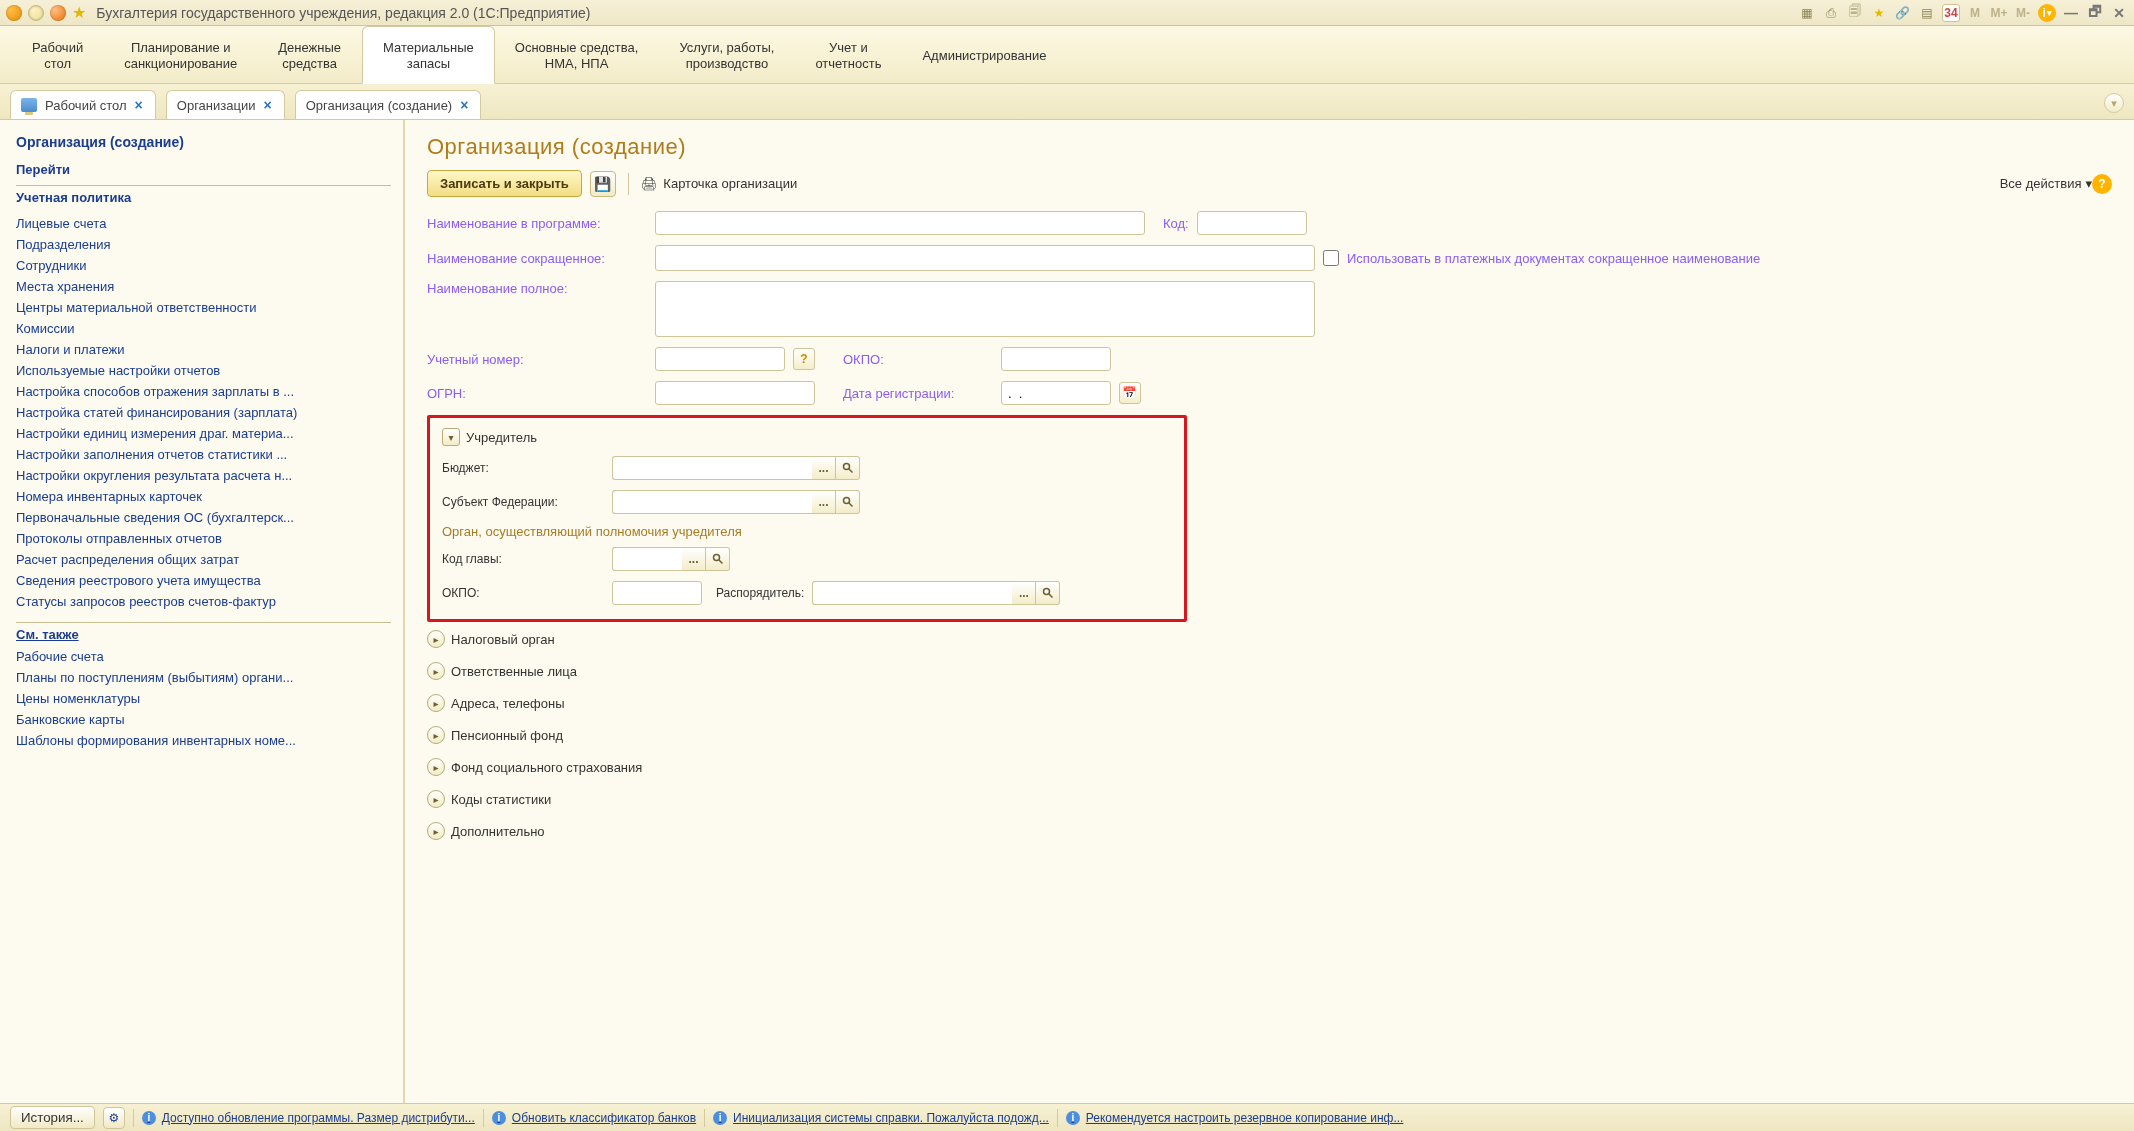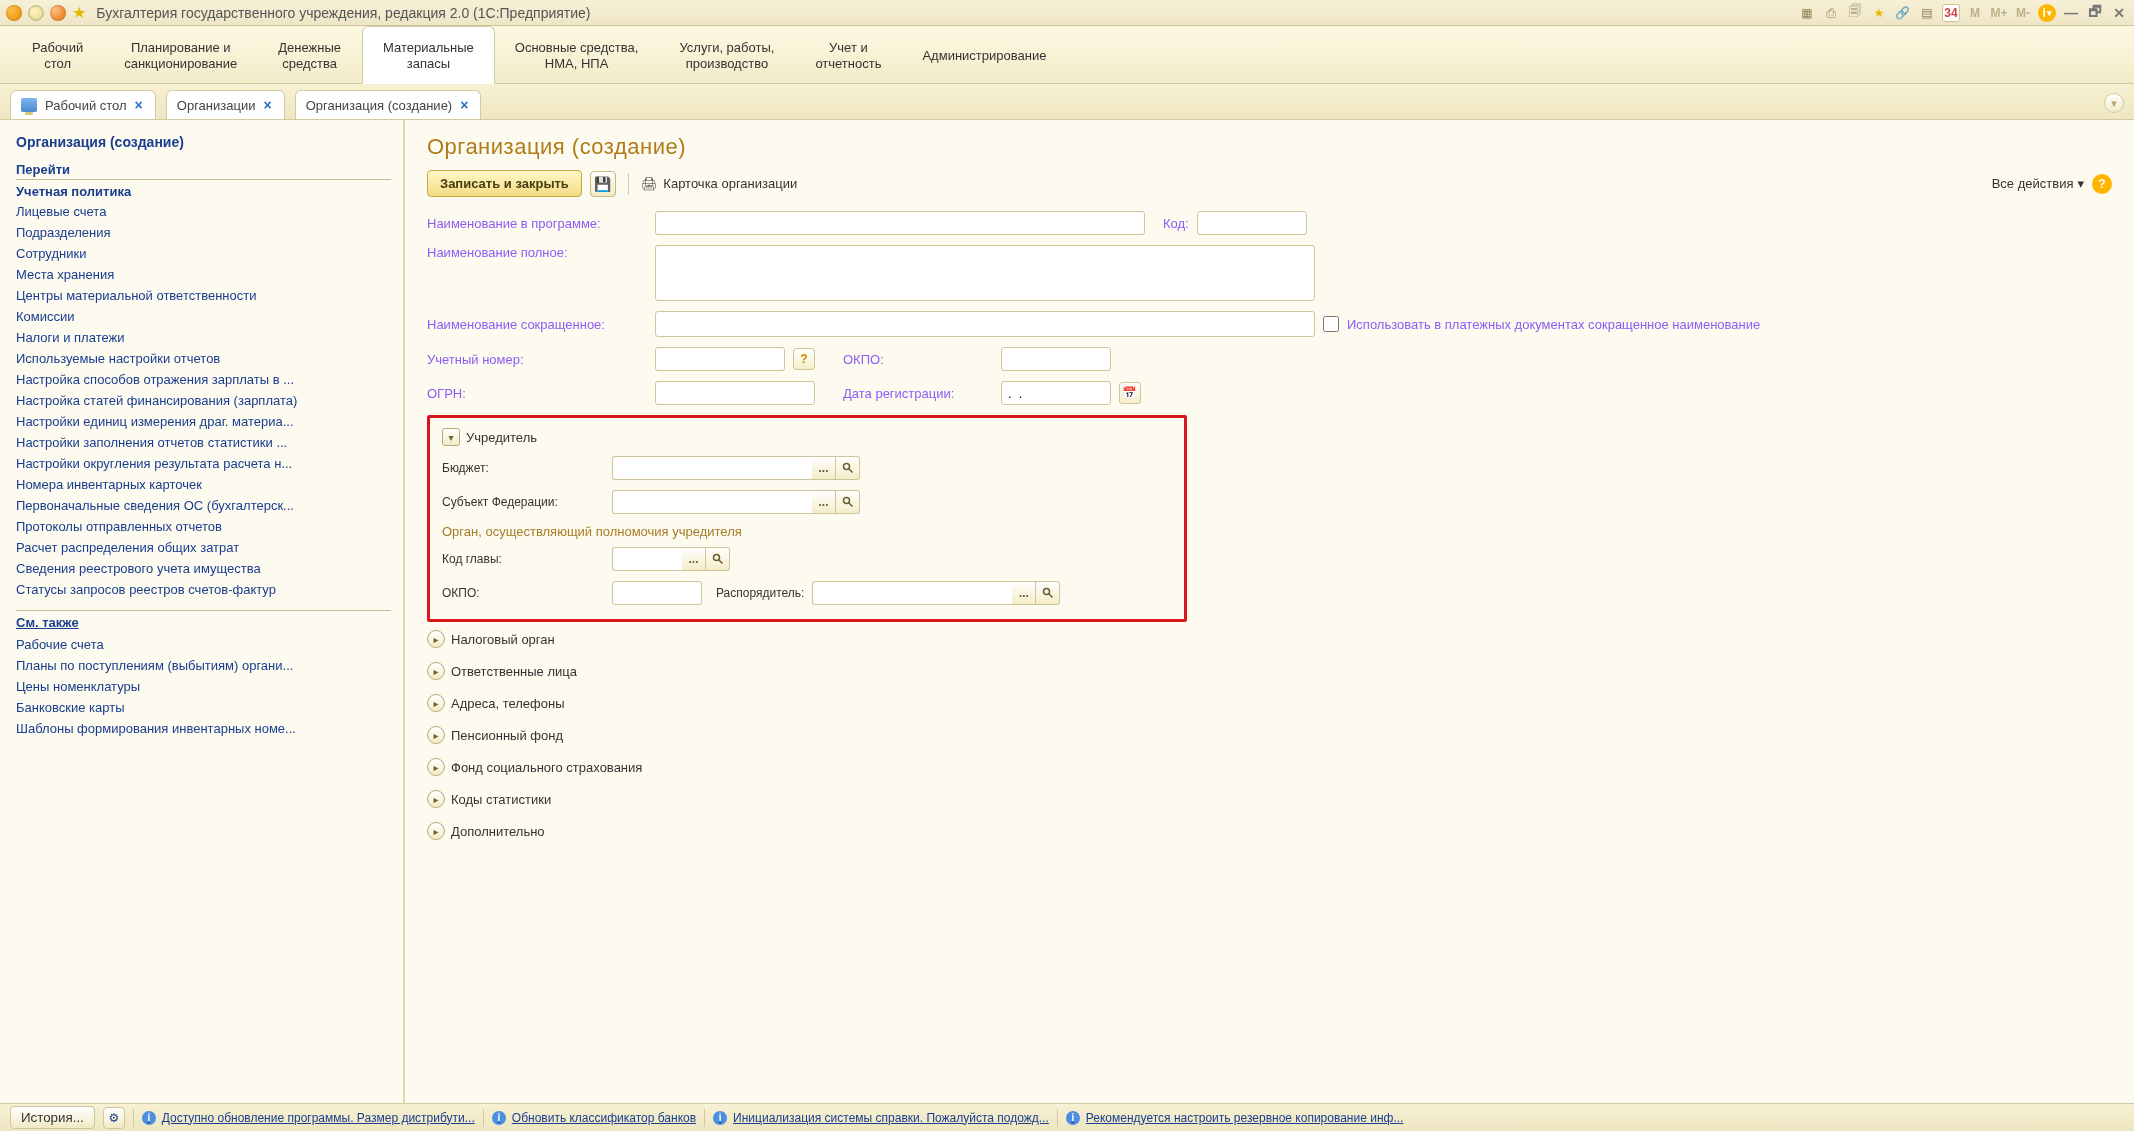--- a/index.html
+++ b/index.html
@@ -108,21 +108,21 @@
     width: 405px;
     border-right: 2px solid #e1d8ae;
     padding: 14px 12px 10px 16px;
     overflow:hidden;
   }
   .leftnav h3 {
     color: #1a3d8f; font-size:14px; font-weight:bold; margin-bottom:12px;
   }
   .leftnav .group-title {
     color:#1a3d8f; font-weight:bold; font-size:13px;
-    border-bottom: 1px solid #c7bd92; padding-bottom:2px; margin-top:4px;
+    border-bottom: 1px solid #c7bd92; padding-bottom:8px; margin-top:4px;
   }
   .leftnav a {
     display:block; color:#1a3d8f; text-decoration:none;
     font-size:13px; padding: 3px 0; white-space:nowrap;
   }
   .leftnav .group-sub {
     margin-top: 10px; border-top:1px solid #c7bd92; padding-top:4px;
     color:#1a3d8f; font-weight:bold; font-size:13px; text-decoration:underline;
     margin-bottom:4px;
   }
@@ -148,21 +148,21 @@
     padding: 5px 12px;
     font-weight:bold; color:#4a3c0f; font-size:13px;
   }
   .btn-icon {
     width:26px;height:26px;border:1px solid #c6b97a;border-radius:4px;
     background:linear-gradient(#fff,#f2ebc8);
     display:inline-flex;align-items:center;justify-content:center;font-size:14px;
   }
   .vline{width:1px;height:22px;background:#d4caa0;margin:0 4px;}
   .btn-text { display:inline-flex;align-items:center;gap:6px;color:#333;font-size:13px;}
-  .toolbar-right{margin-left:auto;display:flex;align-items:center;gap:8px;}
+  .toolbar-right{margin-left:auto;display:flex;align-items:center;gap:0;}
   .drop{font-size:13px;color:#333;display:flex;align-items:center;gap:4px;}
   .help-circ{width:20px;height:20px;border-radius:50%;background:#ffb400;color:#fff;display:flex;align-items:center;justify-content:center;font-weight:bold;}
 
   .row{display:flex;align-items:center;gap:8px;margin-bottom:10px;font-size:13px;}
   .row label{color:#8b5cf6;}
   .lbl-220{width:220px;}
   input[type=text], textarea {
     border:1px solid #cfc59b;
     background:#fff;
     height:24px;
@@ -337,30 +337,30 @@
       </div>
     </div>
 
     <div class="row">
       <label class="lbl-220">Наименование в программе:</label>
       <input type="text" class="inp-nm underlined-red" style="">
       <label style="margin-left:10px">Код:</label>
       <input type="text" class="inp-kod" style="">
     </div>
 
-    <div class="row" style="align-items:flex-start">
-      <label class="lbl-220">Наименование полное:</label>
-      <textarea class="inp-full" style=""></textarea>
-    </div>
-
     <div class="row">
       <label class="lbl-220">Наименование сокращенное:</label>
       <input type="text" class="inp-full" style="height: 26px; width: 660px;">
       <input type="checkbox" class="chk" style="">
       <label>Использовать в платежных документах сокращенное наименование</label>
+    </div>
+
+    <div class="row" style="align-items:flex-start">
+      <label class="lbl-220">Наименование полное:</label>
+      <textarea class="inp-full" style=""></textarea>
     </div>
 
     <div class="row">
       <label class="lbl-220">Учетный номер:</label>
       <input type="text" class="inp-130" style="">
       <span class="q-btn">?</span>
       <label style="margin-left:20px;width:150px">ОКПО:</label>
       <input type="text" class="inp-kod underlined-red" style="">
     </div>
 

